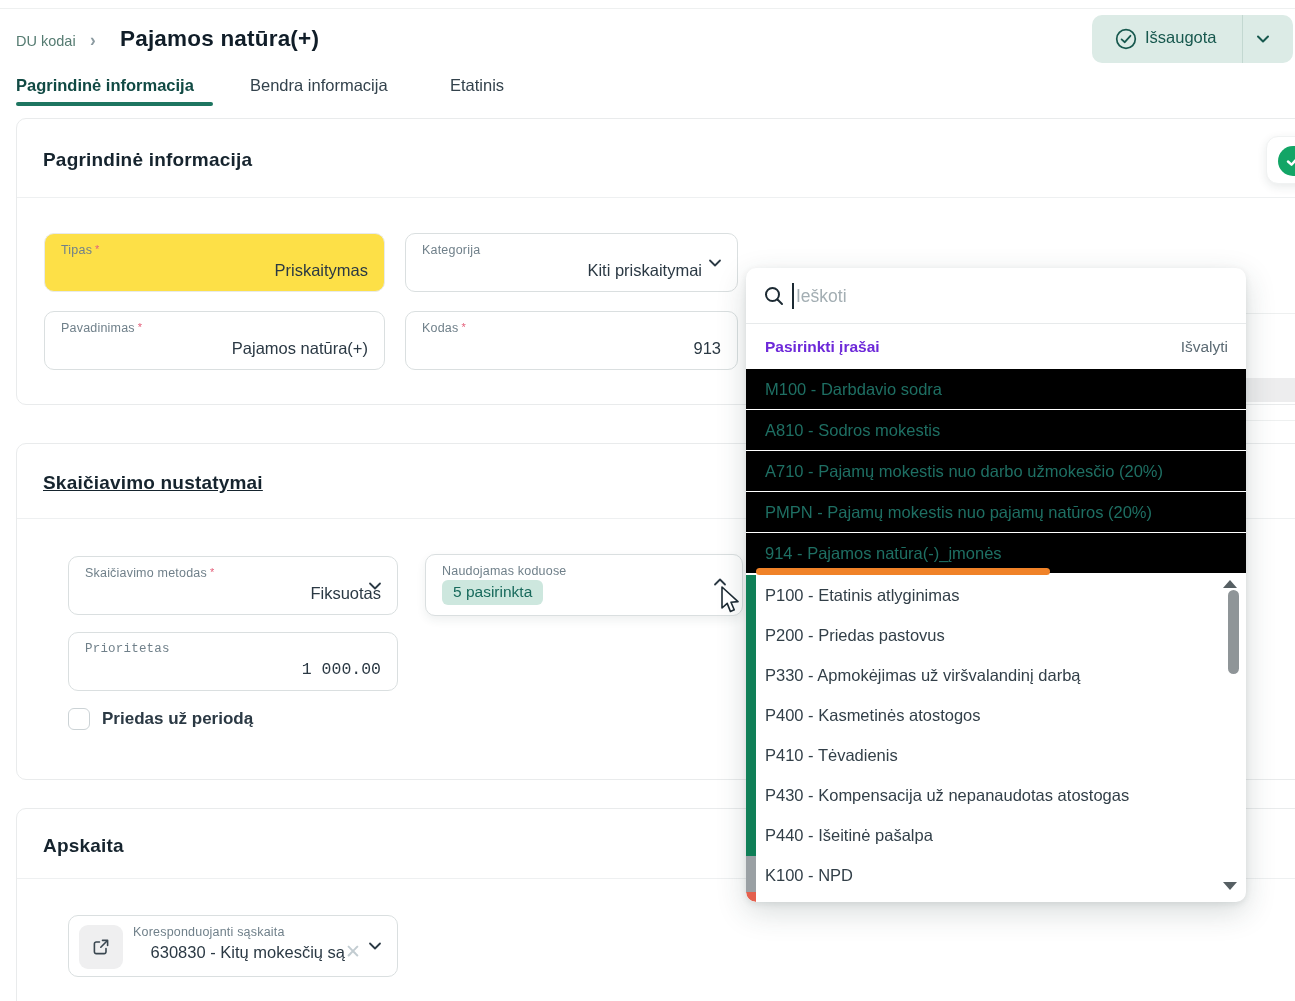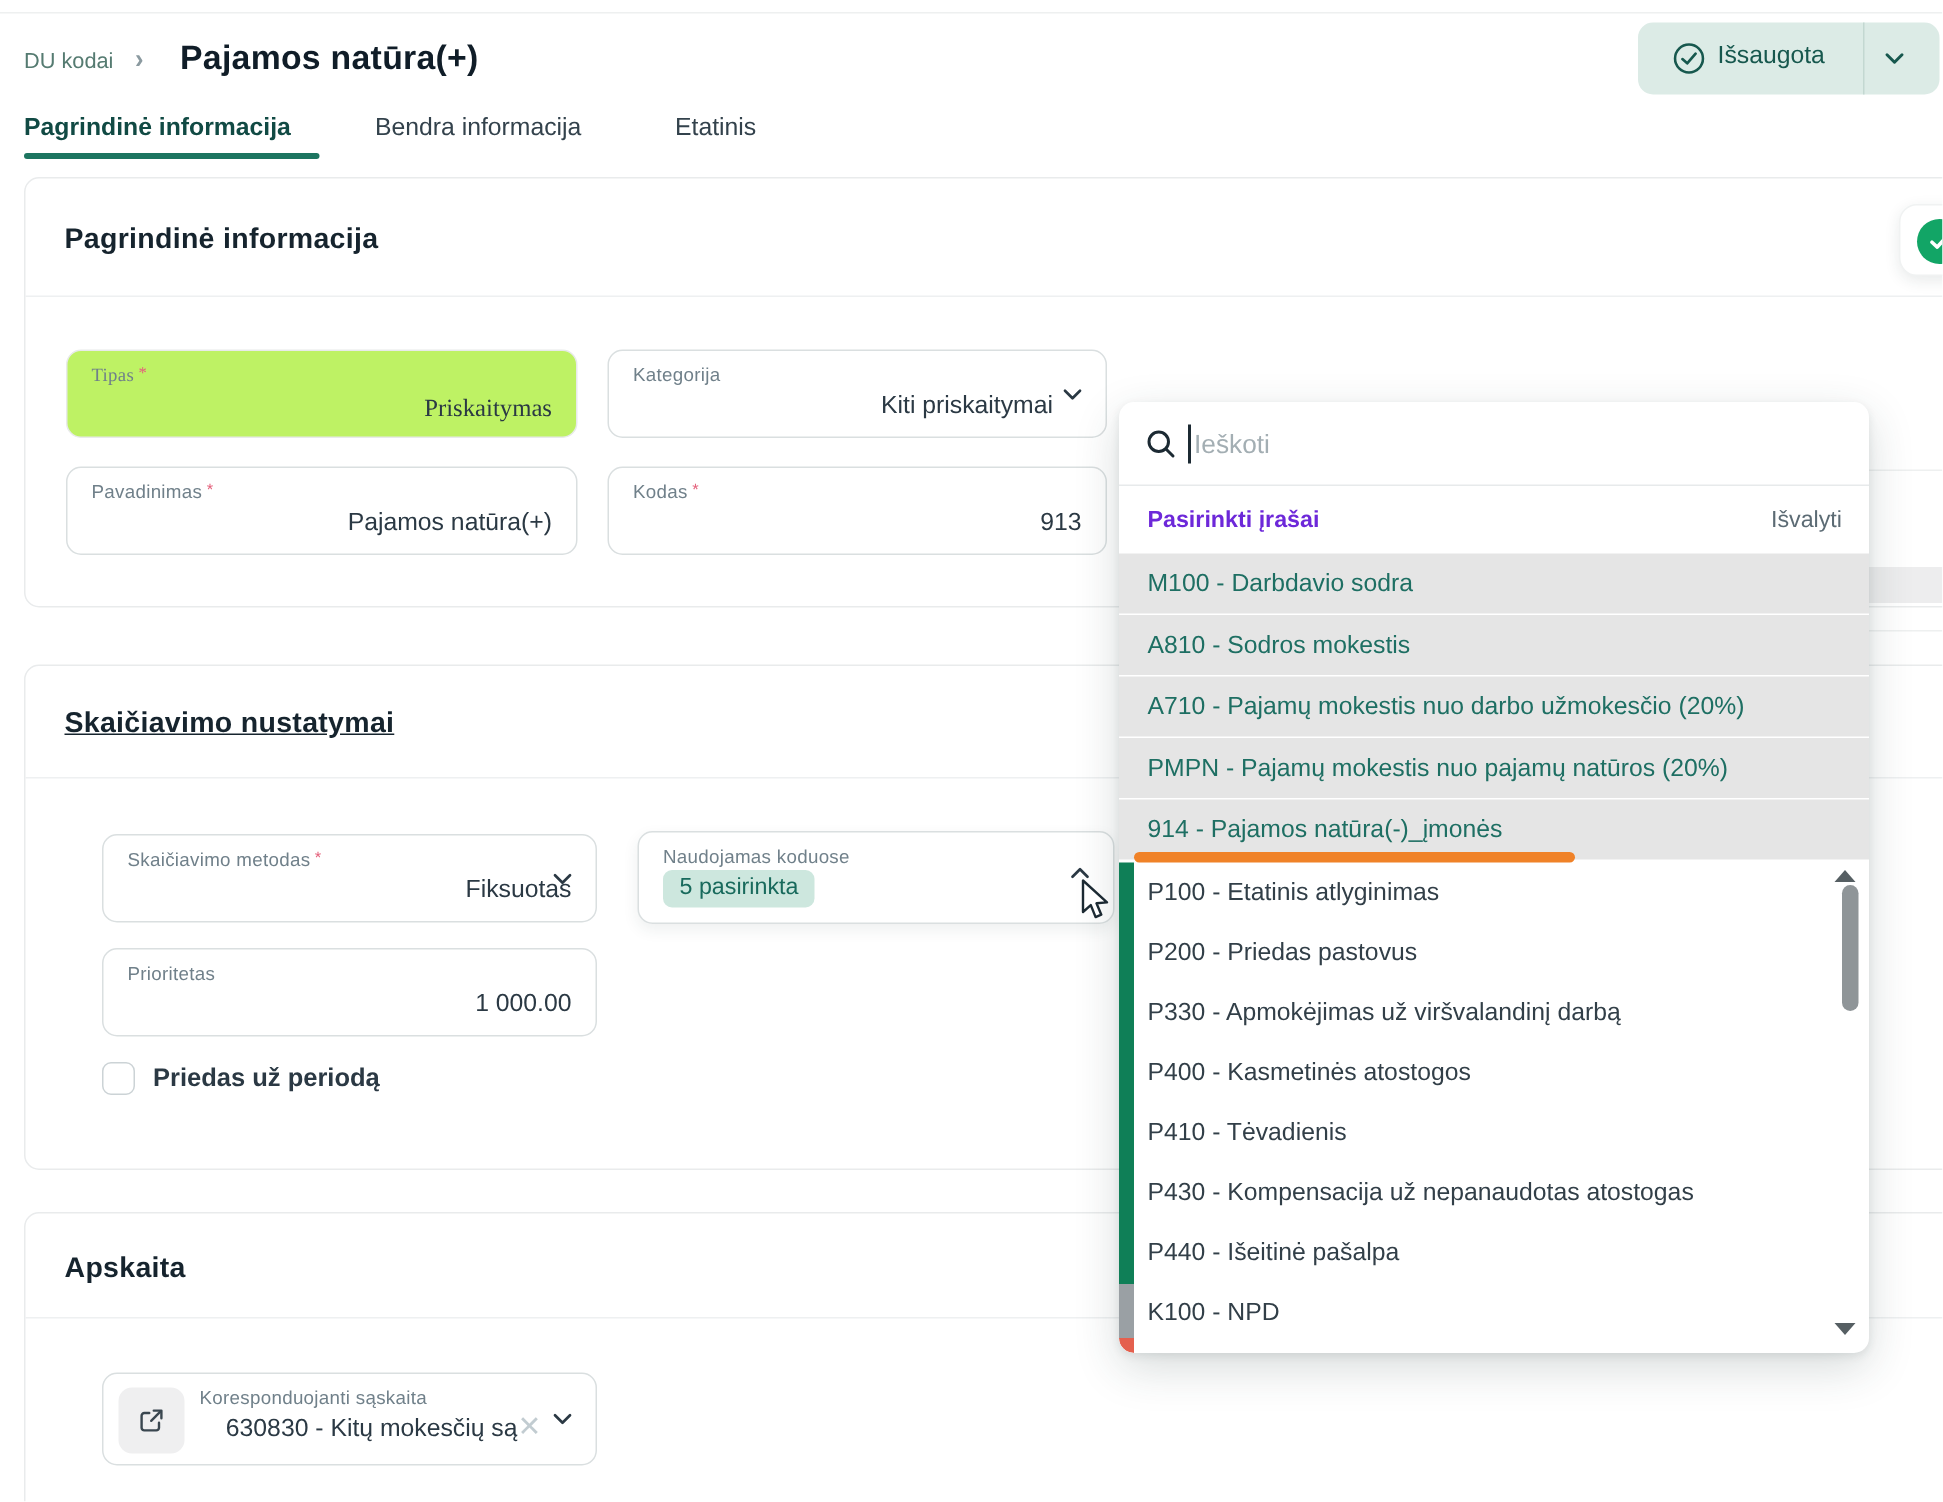--- a/index.html
+++ b/index.html
@@ -23,21 +23,21 @@
   .tab.active{color:#114a44;font-weight:700;}
   .tab-underline{left:16px;top:102px;width:197px;height:3.5px;background:#1d7560;border-radius:2px;}
 
   
   .card{left:16px;background:#fff;border:1px solid #e9ebec;border-radius:10px;width:1320px;}
   .card-title{position:absolute;left:26px;font-size:19px;font-weight:700;color:#16242e;letter-spacing:.2px;}
   .card-divider{position:absolute;left:0;width:100%;height:1px;background:#eef0f1;}
 
   
   .field{background:#fff;border:1px solid #dadfe0;border-radius:10px;padding:9px 16px 8px;}
-  .field.disabled{background:#bef264;border-color:#e8eaea;font-family:Liberation Serif, serif;}
+  .field.disabled{background:#fde047;border-color:#e8eaea;}
   .f-label{font-size:12.5px;color:#70808a;letter-spacing:.2px;margin-bottom:4px;white-space:nowrap;}
   .f-value{font-size:16.5px;color:#2b3944;white-space:nowrap;overflow:hidden;text-align:right;}
   .req::after{content:"*";color:#e4607b;margin-left:3px;font-size:11px;vertical-align:top;}
   .chev{position:absolute;right:14px;top:50%;margin-top:-8px;width:16px;height:16px;}
   .chip{display:inline-block;background:#cde7de;color:#186a5c;font-size:15.5px;border-radius:6px;padding:3px 11px 4px;margin-top:-2px;}
 
   .checkbox-box{left:68px;top:708px;width:22px;height:22px;border:1px solid #ccd3d6;border-radius:6px;background:#fff;cursor:pointer;}
   .checkbox-label{left:102px;top:709px;font-size:17px;color:#2b3944;font-weight:bold;}
 
   .icon-block{position:absolute;left:10px;top:9px;width:44px;height:44px;background:#efeff0;border-radius:9px;display:flex;align-items:center;justify-content:center;cursor:pointer;}
@@ -50,21 +50,21 @@
   
   .dd{left:746px;top:268px;width:500px;height:634px;background:#fff;border-radius:10px;box-shadow:0 10px 30px rgba(40,60,60,.18),0 2px 6px rgba(40,60,60,.10);overflow:hidden;}
   .dd-search{position:absolute;left:0;top:0;width:100%;height:55px;border-bottom:1px solid #e7eaeb;}
   .dd-search input{position:absolute;left:48px;top:12px;width:420px;height:30px;border:none;outline:none;font-size:17.5px;color:#2b3944;font-family:inherit;}
   .dd-search input::placeholder{color:#a3aeb3;}
   .dd-caret{position:absolute;left:46px;top:15px;width:1.5px;height:26px;background:#1c2a33;}
   .dd-head{position:absolute;left:0;top:56px;width:100%;height:45px;}
   .dd-head-label{position:absolute;left:19px;top:14px;font-size:15.5px;font-weight:700;color:#6d28d9;}
   .dd-clear{position:absolute;right:18px;top:14px;font-size:15.5px;color:#5c6b74;cursor:pointer;}
   .dd-selected{position:absolute;left:0;top:101px;width:100%;}
-  .dd-sel-row{height:40px;line-height:40px;margin-bottom:1px;background:#e5e5e5;color:#1e6f63;padding-left:19px;font-size:16.5px;white-space:nowrap;cursor:pointer;}
+  .dd-sel-row{height:40px;line-height:40px;margin-bottom:1px;background:#000000;color:#1e6f63;padding-left:19px;font-size:16.5px;white-space:nowrap;cursor:pointer;}
   .dd-loadbar{position:absolute;left:10px;top:300px;width:294px;height:7px;background:#f08228;border-radius:4px;}
   .dd-scroll{position:absolute;left:0;top:307px;width:100%;height:327px;}
   .dd-opt-row{height:40px;line-height:40px;padding-left:19px;font-size:16.5px;color:#323f48;white-space:nowrap;cursor:pointer;}
   .strip-green{position:absolute;left:0;top:307px;width:10px;height:281px;background:#0f7f57;}
   .strip-gray{position:absolute;left:0;top:588px;width:10px;height:36px;background:#9aa0a4;}
   .strip-red{position:absolute;left:0;top:624px;width:10px;height:10px;background:#e4604e;border-bottom-left-radius:10px;}
   .sb-thumb{position:absolute;right:7px;top:322px;width:11px;height:84px;background:#8f9598;border-radius:6px;cursor:pointer;}
   .sb-up{position:absolute;right:9px;top:312px;width:0;height:0;border-left:7px solid transparent;border-right:7px solid transparent;border-bottom:8px solid #565f63;cursor:pointer;}
   .sb-down{position:absolute;right:9px;top:614px;width:0;height:0;border-left:7px solid transparent;border-right:7px solid transparent;border-top:8px solid #565f63;cursor:pointer;}
 
@@ -150,21 +150,21 @@
   </div>
 
   <div class="abs field" style="left:425px;top:554px;width:318px;height:62px;box-shadow:0 4px 10px rgba(40,60,60,.08);">
     <div class="f-label">Naudojamas koduose</div>
     <span class="chip">5 pasirinkta</span>
     <svg class="chev" style="margin-top:-11px;" viewBox="0 0 16 16">
       <polyline points="3,10.5 8,5.5 13,10.5" fill="none" stroke="#2b3944" stroke-width="1.8" stroke-linecap="round" stroke-linejoin="round"></polyline>
     </svg>
   </div>
 
-  <div class="abs field" style="left:68px;top:632px;width:330px;height:59px;">
+  <div class="abs field" style="left:68px;top:632px;width:330px;height:59px;font-family:Liberation Mono, monospace;">
     <div class="f-label">Prioritetas</div>
     <div class="f-value">1 000.00</div>
   </div>
 
   <div class="abs checkbox-box"></div>
   <div class="abs checkbox-label">Priedas už periodą</div>
 
   <div class="abs card" style="top:808px;height:240px;">
     <div class="card-title" style="top:26px;">Apskaita</div>
     <div class="card-divider" style="top:69px;"></div>

